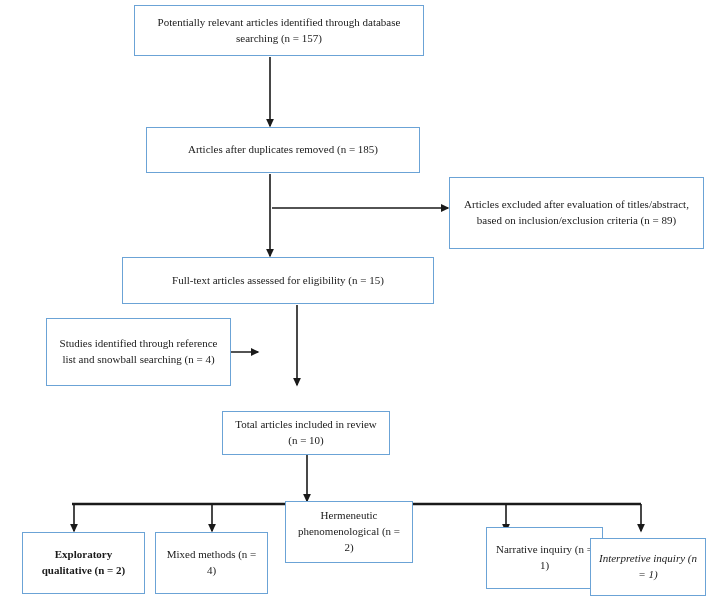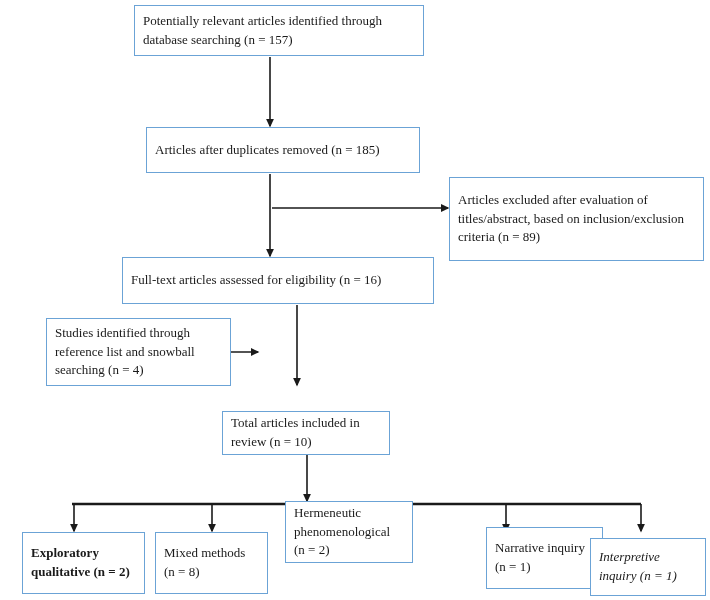--- a/index.html
+++ b/index.html
@@ -16,23 +16,23 @@
     overflow: hidden;
   }
   .box {
     position: absolute;
     box-sizing: border-box;
     border: 1px solid #6ba3d6;
     background: #ffffff;
     display: flex;
     align-items: center;
     justify-content: center;
-    text-align: left;
+    text-align: center;
     color: #1a1a1a;
-    font-size: 13px;
+    font-size: 11px;
     line-height: 1.45;
     padding: 4px 8px;
   }
   .box span {
     display: block;
     width: 100%;
   }
   svg.edges {
     position: absolute;
     left: 0;
@@ -76,43 +76,43 @@
   </svg>
 
   <div class="box" style="left:134px; top:5px; width:290px; height:51px;">
     <span>Potentially relevant articles identified through database searching (n = 157)</span>
   </div>
 
   <div class="box" style="left:146px; top:127px; width:274px; height:46px;">
     <span>Articles after duplicates removed (n = 185)</span>
   </div>
 
-  <div class="box" style="left:449px; top:177px; width:255px; height:84px;">
+  <div class="box" style="left:449px; top:177px; width:255px; height:72px;">
     <span>Articles excluded after evaluation of titles/abstract, based on inclusion/exclusion criteria (n = 89)</span>
   </div>
 
   <div class="box" style="left:122px; top:257px; width:312px; height:47px;">
-    <span>Full-text articles assessed for eligibility (n = 16)</span>
+    <span>Full-text articles assessed for eligibility (n = 15)</span>
   </div>
 
 
   <div class="box" style="left:5px; top:318px; width:185px; height:68px;margin-left:41px;">
     <span>Studies identified through reference list and snowball searching (n = 4)</span>
   </div>
 
   <div class="box" style="left:222px; top:386px; width:168px; height:44px;margin-top:25px;">
     <span>Total articles included in review (n = 10)</span>
   </div>
 
   <div class="box" style="left:22px; top:532px; width:123px; height:62px;font-weight:bold;">
     <span>Exploratory qualitative (n = 2)</span>
   </div>
 
   <div class="box" style="left:155px; top:532px; width:113px; height:62px;">
-    <span>Mixed methods (n = 8)</span>
+    <span>Mixed methods (n = 4)</span>
   </div>
 
   <div class="box" style="left:285px; top:501px; width:128px; height:62px;">
     <span>Hermeneutic phenomenological (n = 2)</span>
   </div>
 
   <div class="box" style="left:486px; top:527px; width:117px; height:62px;">
     <span>Narrative inquiry (n = 1)</span>
   </div>
 

